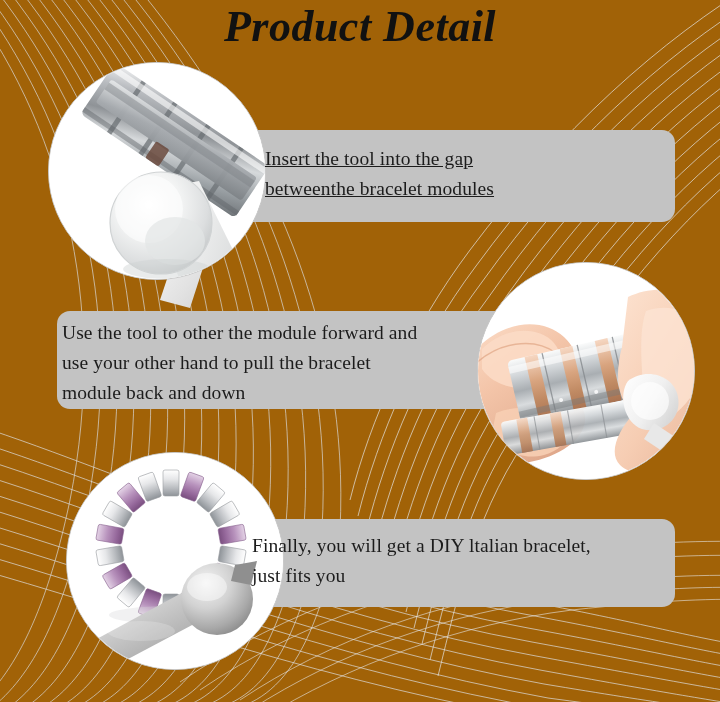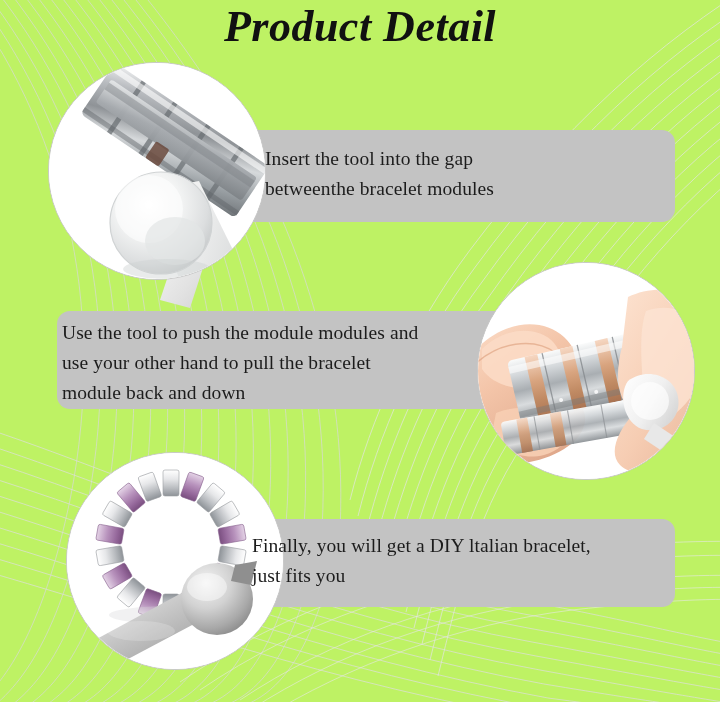--- a/index.html
+++ b/index.html
@@ -5,21 +5,21 @@
   * { margin:0; padding:0; box-sizing:border-box; }
   html, body {
     width:720px; height:702px;
     background:#ffffff;
     font-family:"Liberation Serif", serif;
     overflow:hidden;
   }
   #page {
     position:relative;
     width:720px; height:702px;
-    background:#bef264;
+    background:#a16207;
     overflow:hidden;
   }
 
   
   #bg-waves {
     position:absolute; left:0; top:0;
     width:720px; height:702px;
     z-index:0;
     pointer-events:none;
   }
@@ -55,21 +55,21 @@
     letter-spacing:0.1px;
     white-space:pre-line;
     z-index:4;
   }
 
   #panel-1 {
     left:243px; top:130px;
     width:432px; height:92px;
     border-radius:4px 13px 13px 4px;
   }
-  #panel-1-text { left:265px; top:144px; width:400px; }
+  #panel-1-text { left:265px; top:144px; width:400px;text-decoration:underline; }
 
   #panel-2 {
     left:57px; top:311px;
     width:470px; height:98px;
     border-radius:13px 4px 4px 13px;
   }
   #panel-2-text { left:62px; top:318px; width:400px; }
 
   #panel-3 {
     left:250px; top:519px;
@@ -189,21 +189,21 @@
       </linearGradient>
     </defs>
     <path d="M6,4 L120,2 L128,30 L14,34 Z" fill="url(#tb3)"></path>
   </svg>
 
   <div class="panel" id="panel-1"></div>
   <div class="panel-text" id="panel-1-text">Insert the tool into the gap
 betweenthe bracelet modules</div>
 
   <div class="panel" id="panel-2"></div>
-  <div class="panel-text" id="panel-2-text">Use the tool to push the module modules and
+  <div class="panel-text" id="panel-2-text">Use the tool to other the module forward and
 use your other hand to pull the bracelet
 module back and down</div>
 
   <div class="panel" id="panel-3"></div>
   <div class="panel-text" id="panel-3-text">Finally, you will get a DIY ltalian bracelet,
 just fits you</div>
 
   <div class="photo-circle" id="photo-1">
     <svg class="photo-svg" viewBox="0 0 218 218" width="218" height="218">
       <defs>

